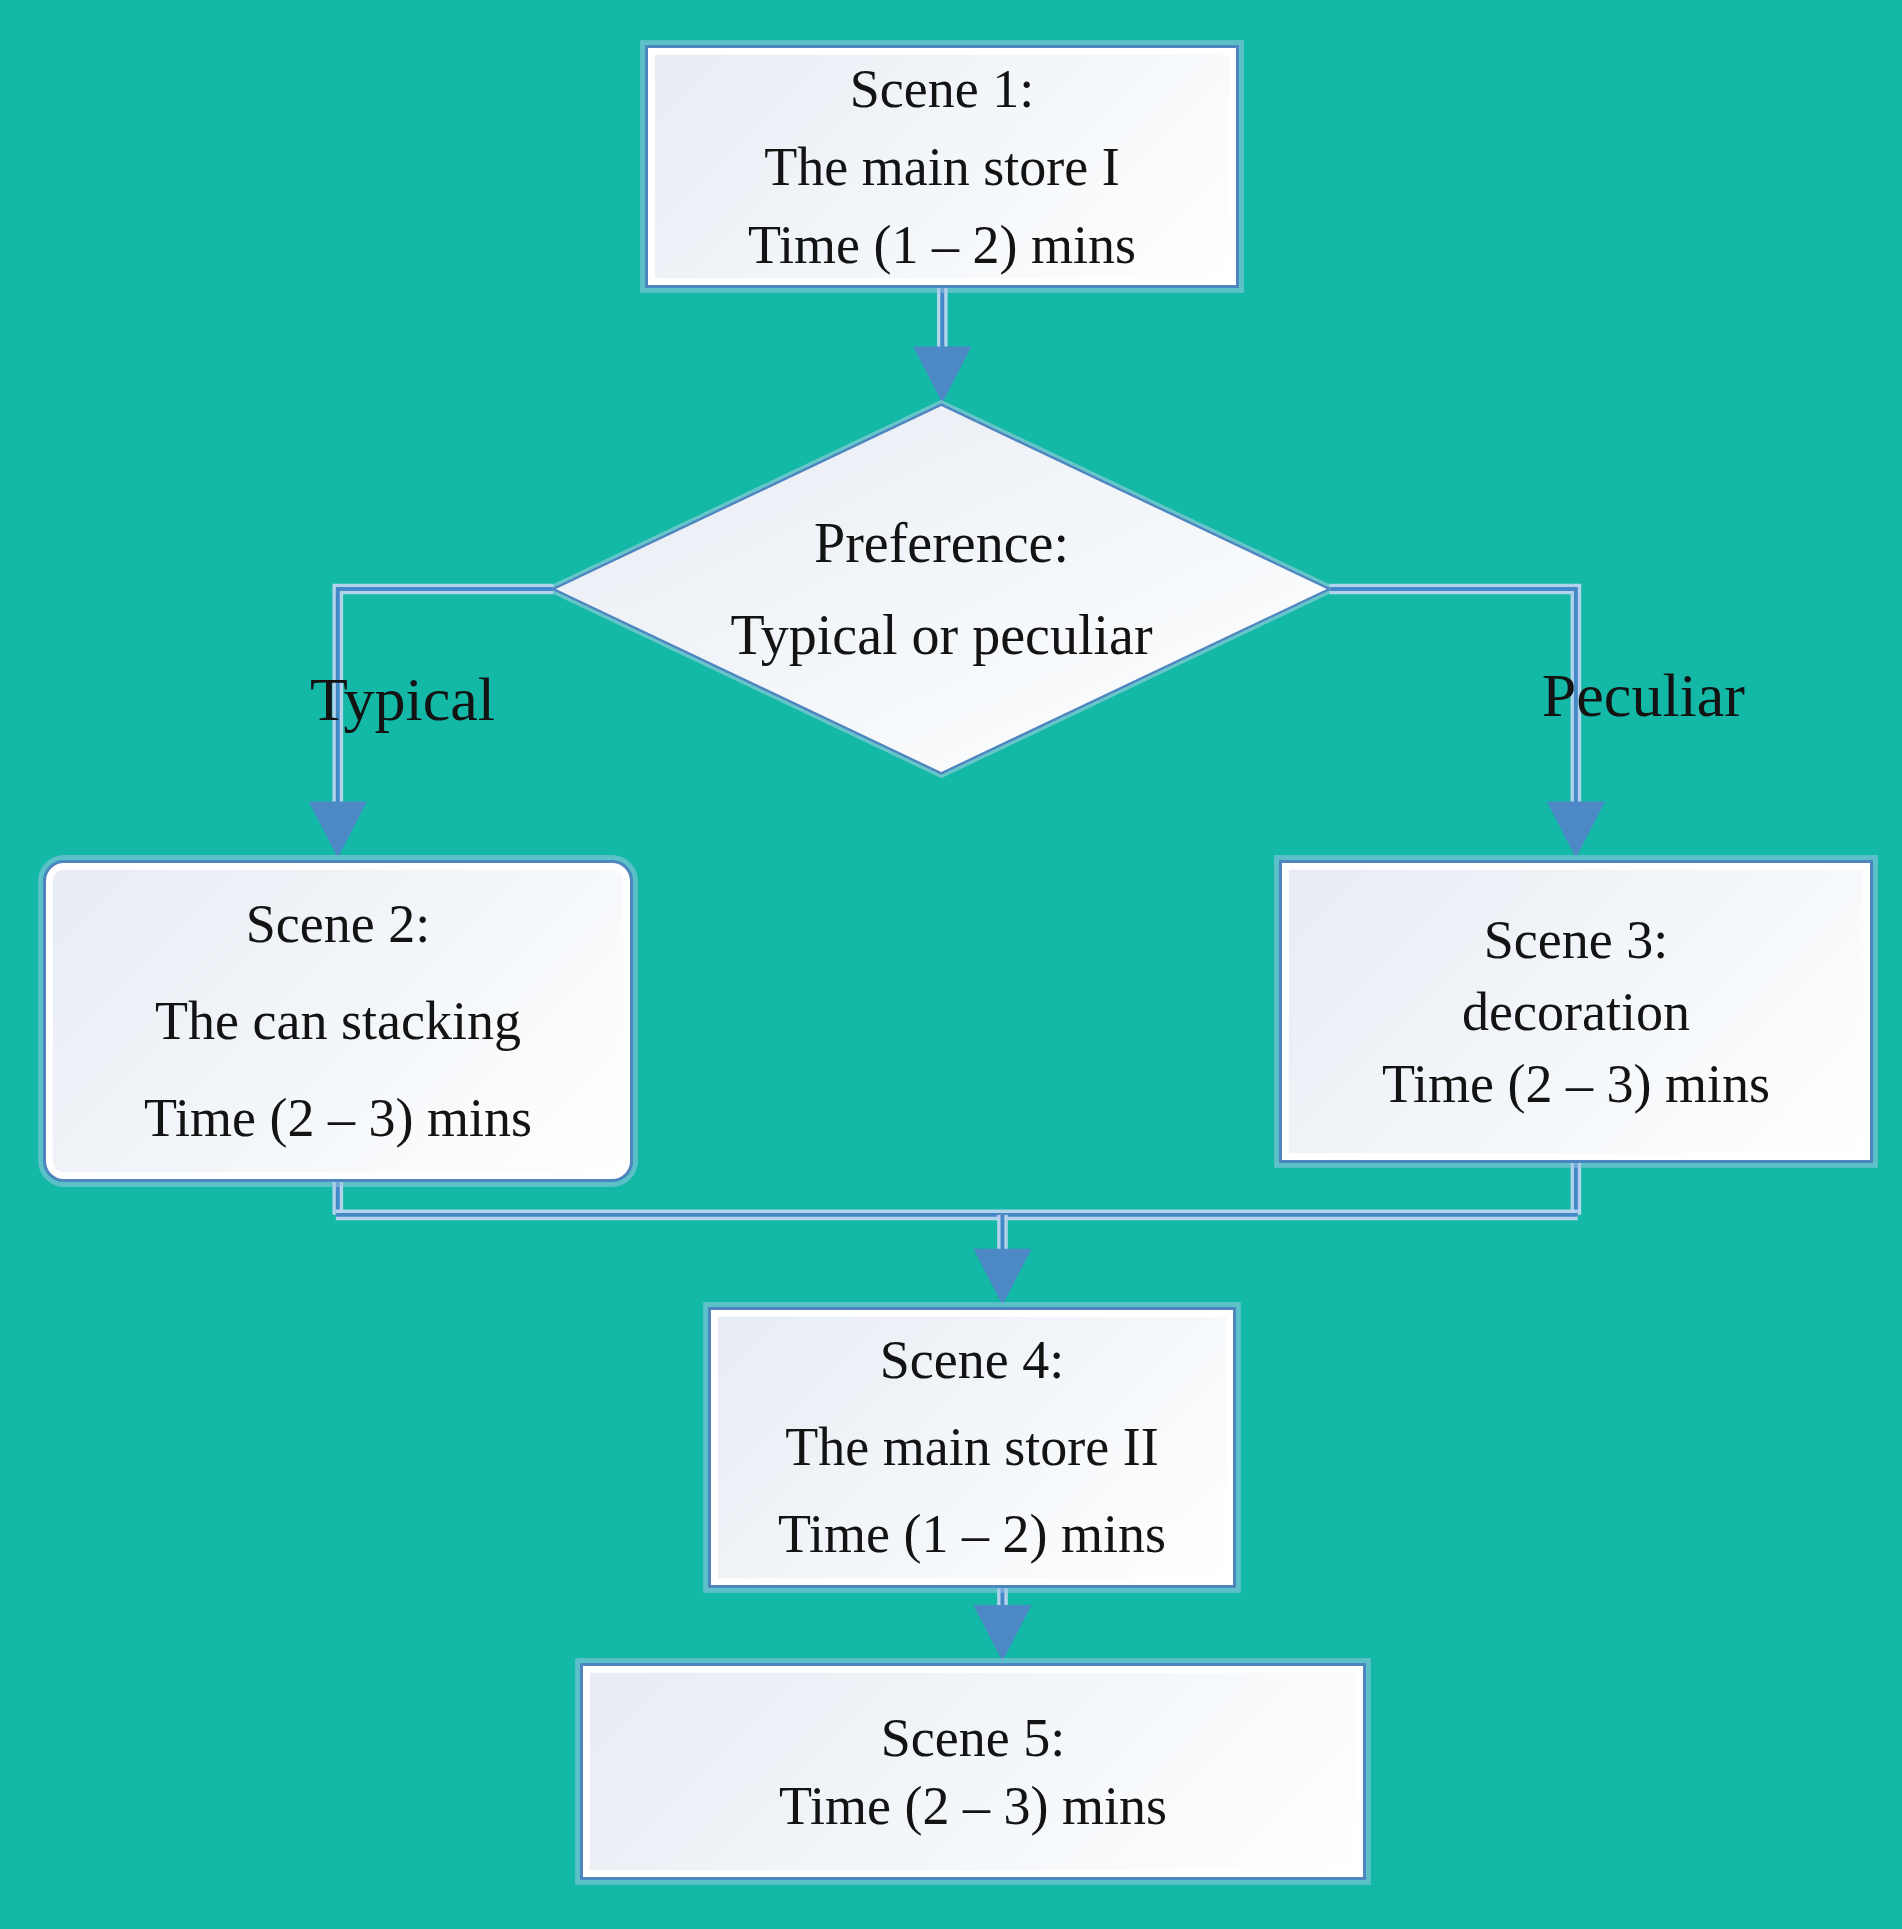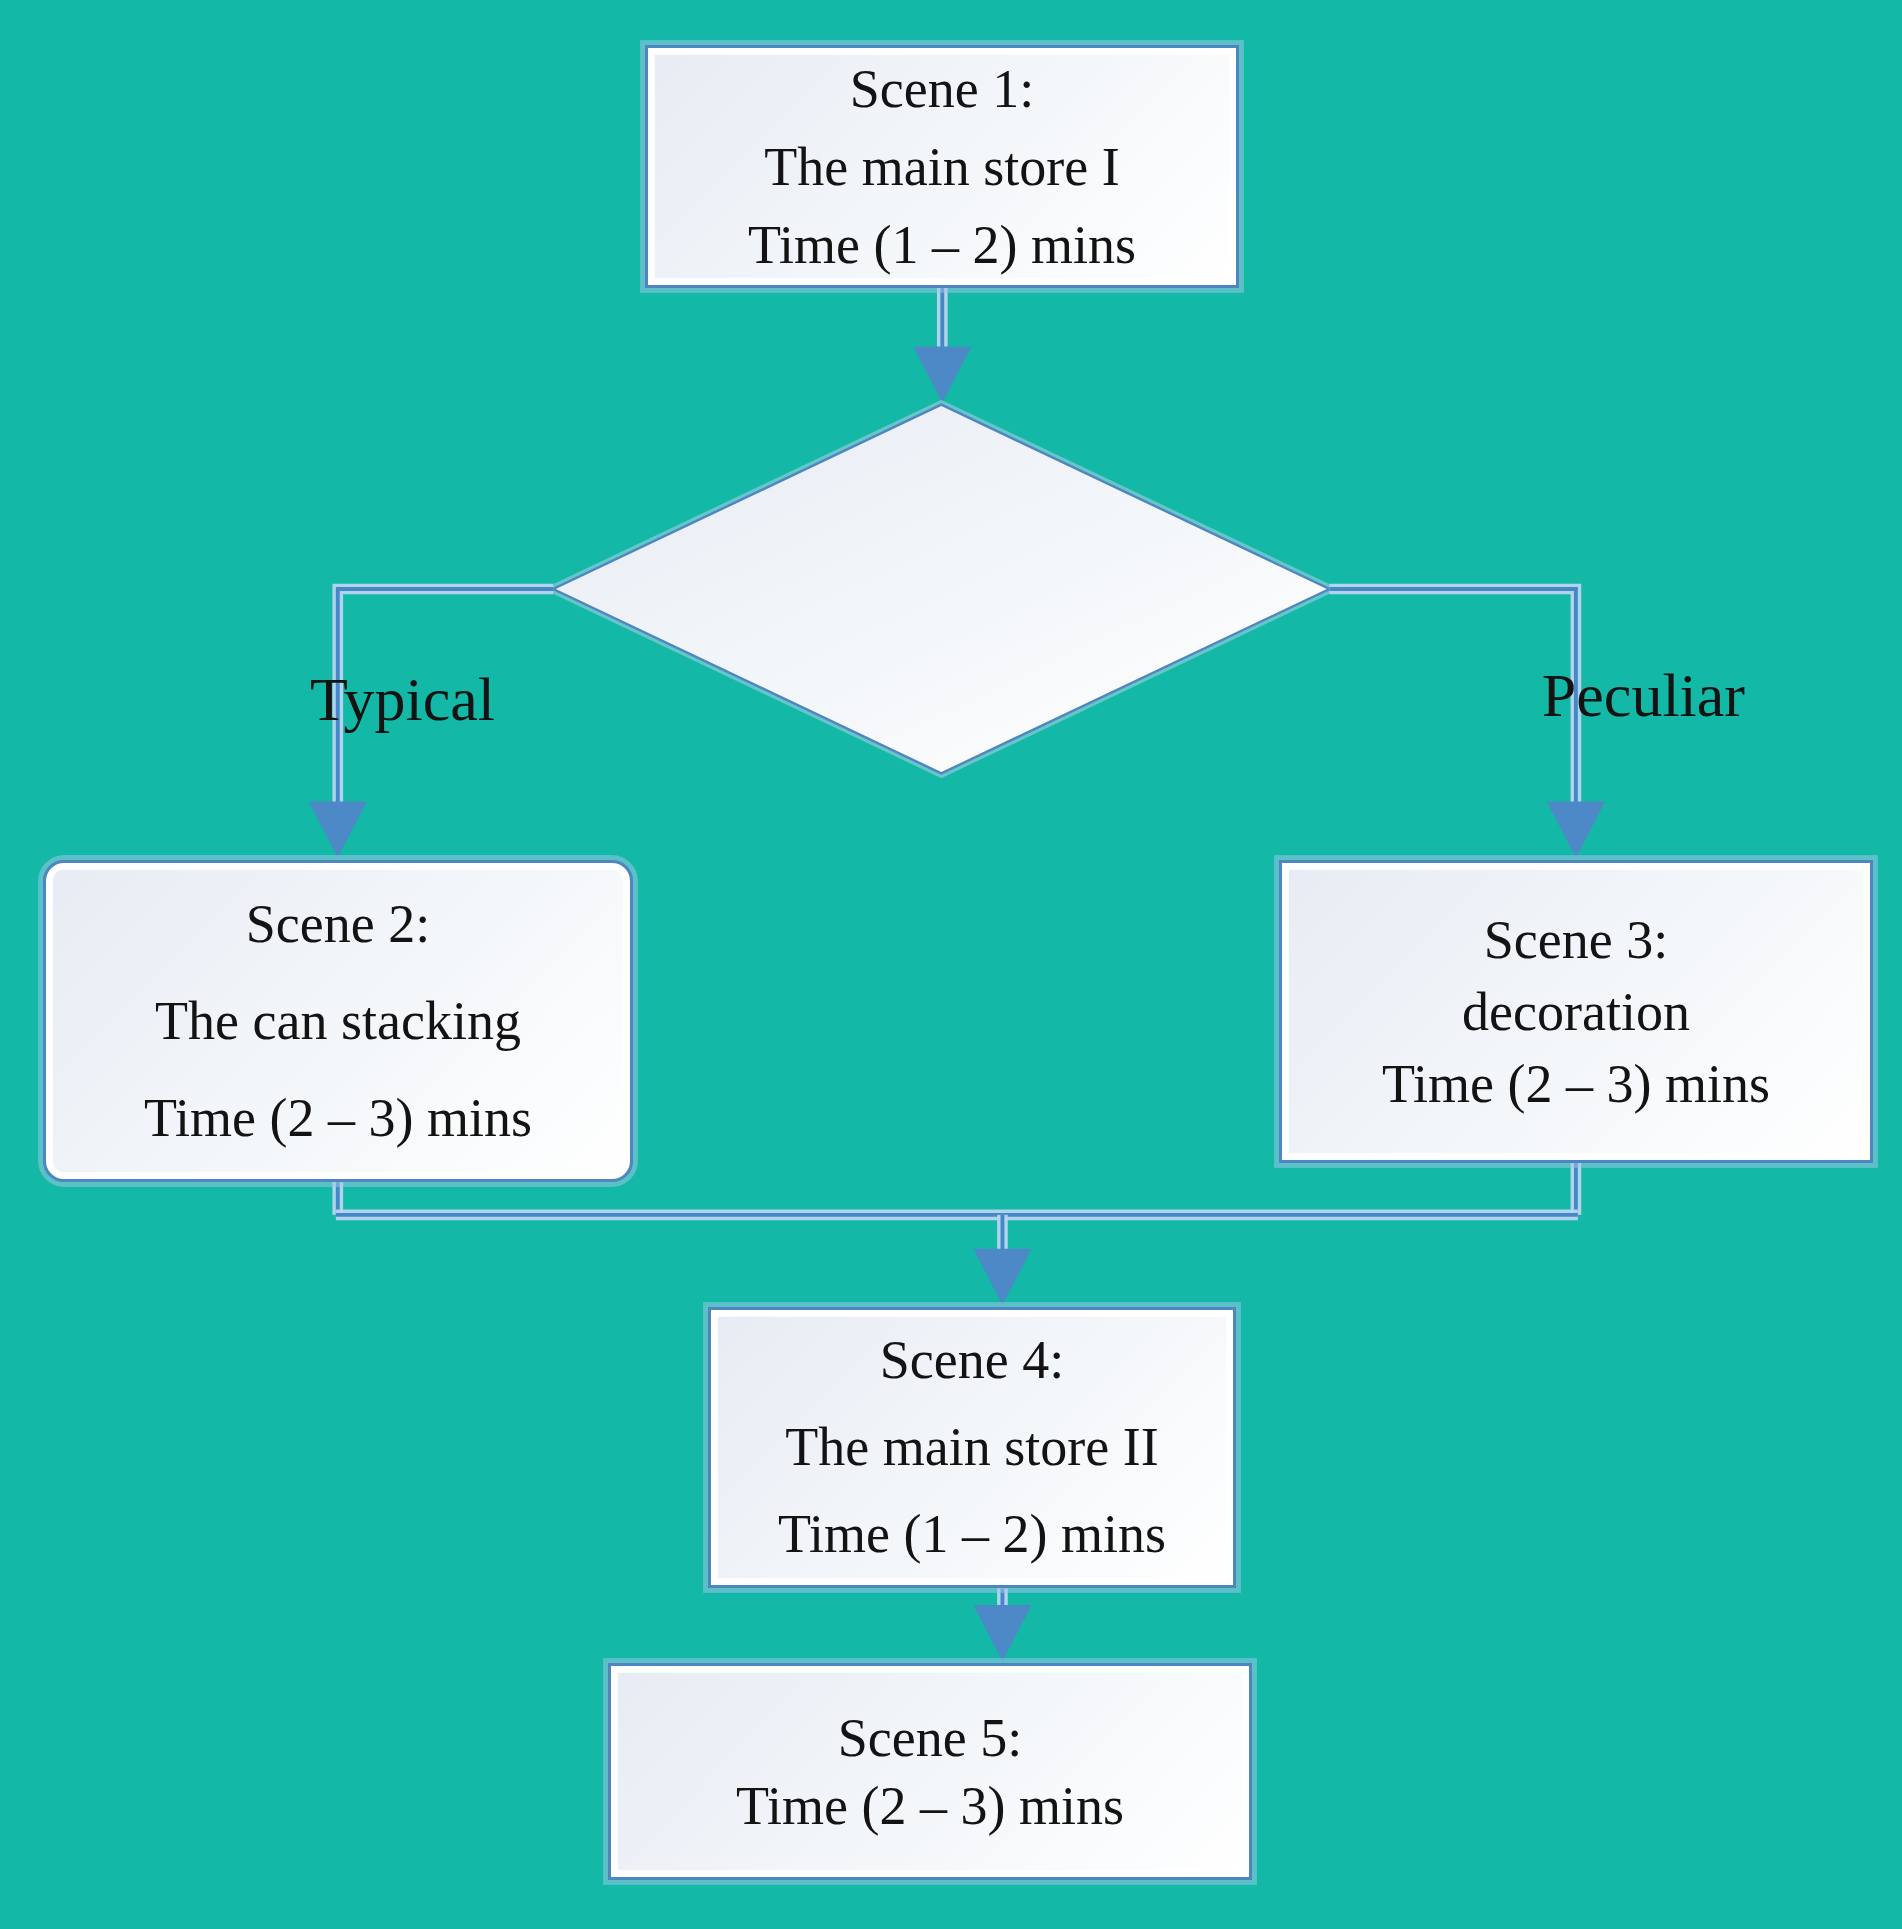--- a/index.html
+++ b/index.html
@@ -51,21 +51,21 @@
   .node .line { font-size: 54px; white-space: nowrap; }
 
   .node-scene1 { left: 645px;  top: 45px;   width: 594px; height: 243px; }
   .node-scene1 .line { line-height: 78px; }
   .node-scene2 { left: 43px;   top: 860px;  width: 590px; height: 322px; border-radius: 21px; }
   .node-scene2 .line { line-height: 97px; }
   .node-scene3 { left: 1279px; top: 860px;  width: 594px; height: 303px; }
   .node-scene3 .line { line-height: 72px; }
   .node-scene4 { left: 708px;  top: 1307px; width: 528px; height: 281px; }
   .node-scene4 .line { line-height: 87px; }
-  .node-scene5 { left: 608px;  top: 1663px; width: 644px; height: 217px; text-align: right; }
+  .node-scene5 { left: 580px;  top: 1663px; width: 786px; height: 217px; text-align: right; }
   .node-scene5 .line { line-height: 68px; }
 
   .diamond-text {
     position: absolute;
     left: 602px; top: 497px;
     width: 679px; height: 184px;
     display: flex;
     flex-direction: column;
     justify-content: center;
     align-items: center;
@@ -148,20 +148,24 @@
       <polygon class="ahead" points="1003,1654 1063,1654 1033,1712"></polygon>
     </g>
   </svg>
 
   <div class="node node-scene1">
     <div class="line">Scene 1:</div>
     <div class="line">The main store I</div>
     <div class="line">Time (1 – 2) mins</div>
   </div>
 
+  <div class="diamond-text">
+    <div class="line">Preference:</div>
+    <div class="line">Typical or peculiar</div>
+  </div>
 
   <div class="branch-label branch-label-typical">Typical</div>
 
   <div class="branch-label branch-label-peculiar">Peculiar</div>
 
   <div class="node node-scene2">
     <div class="line">Scene 2:</div>
     <div class="line">The can stacking</div>
     <div class="line">Time (2 – 3) mins</div>
   </div>

